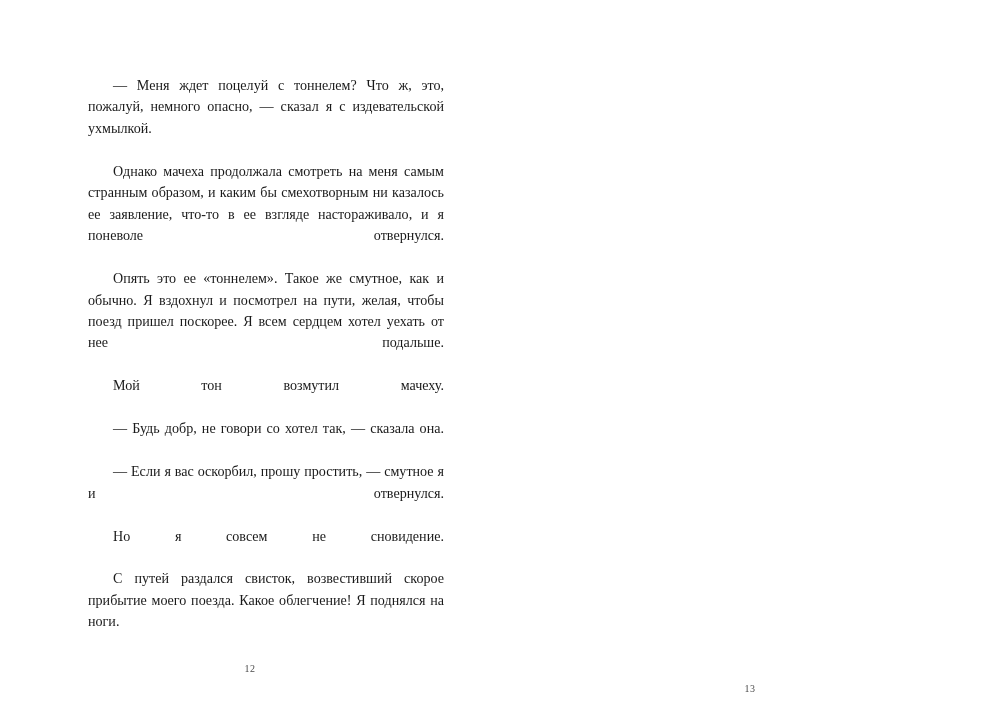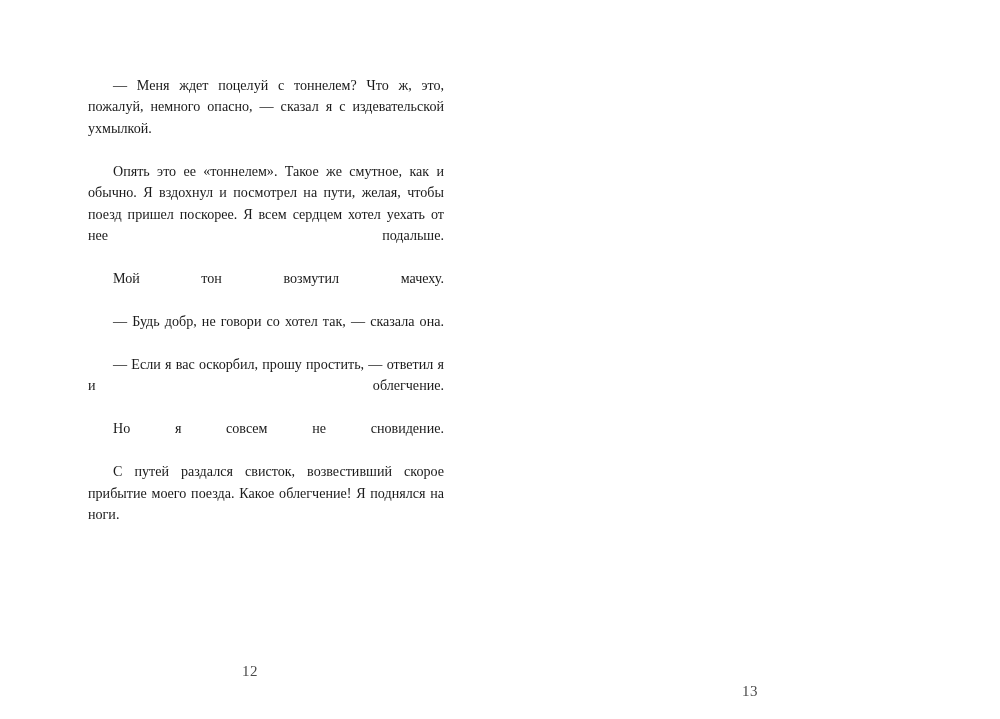--- a/index.html
+++ b/index.html
@@ -54,40 +54,41 @@
 
   .text-column em {
     font-style: italic;
   }
 
   .folio {
     position: absolute;
     top: 648px;
     width: 100%;
     text-align: center;
-    font-size: 15px;
+    font-size: 10px;
     color: #4a4a4a;
     letter-spacing: 0.4px;
     font-family: "Liberation Serif", "DejaVu Serif", serif;
   }
   .page-left .folio  { left: 0; }
   .page-right .folio { left: 0; }
 </style>
 </head>
 <body>
 
 <div class="page-spread">
 
   <div class="page page-left">
     <div class="text-column" id="col-left">
         <p><span>— Меня ждет поцелуй с тоннелем? Что ж, это, пожалуй, немного опасно, — сказал я с издевательской ухмылкой.</span></p>
+        <p><span>Однако мачеха продолжала смотреть на меня самым странным образом, и каким бы смехотворным ни казалось ее заявление, что-то в ее взгляде настораживало, и я поневоле отвернулся.</span></p>
         <p><span>Опять это ее «тоннелем». Такое же смутное, как и обычно. Я вздохнул и посмотрел на пути, желая, чтобы поезд пришел поскорее. Я всем сердцем хотел уехать от нее подальше.</span></p>
         <p><span>Мой тон возмутил мачеху.</span></p>
         <p><span>— Будь добр, не говори со хотел так, — сказала она.</span></p>
-        <p><span>— Если я вас оскорбил, прошу простить, — ответил я и облегчение.</span></p>
+        <p><span>— Если я вас оскорбил, прошу простить, — смутное я и отвернулся.</span></p>
         <p><span>Но я совсем не сновидение.</span></p>
         <p><span>С путей раздался свисток, возвестивший скорое прибытие моего поезда. Какое облегчение! Я поднялся на ноги.</span></p>
       </div>
     <div class="folio">12</div>
   </div>
 
   <div class="page page-right">
 
     <div class="folio">13</div>
   </div>

